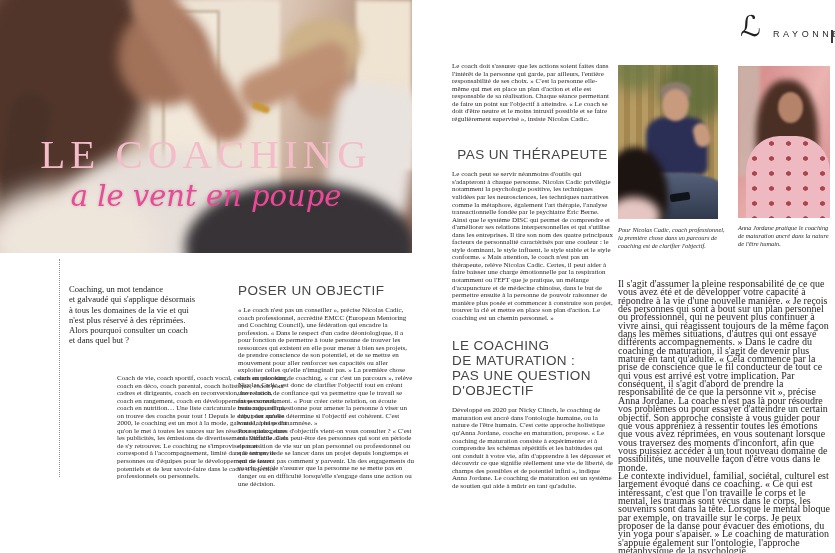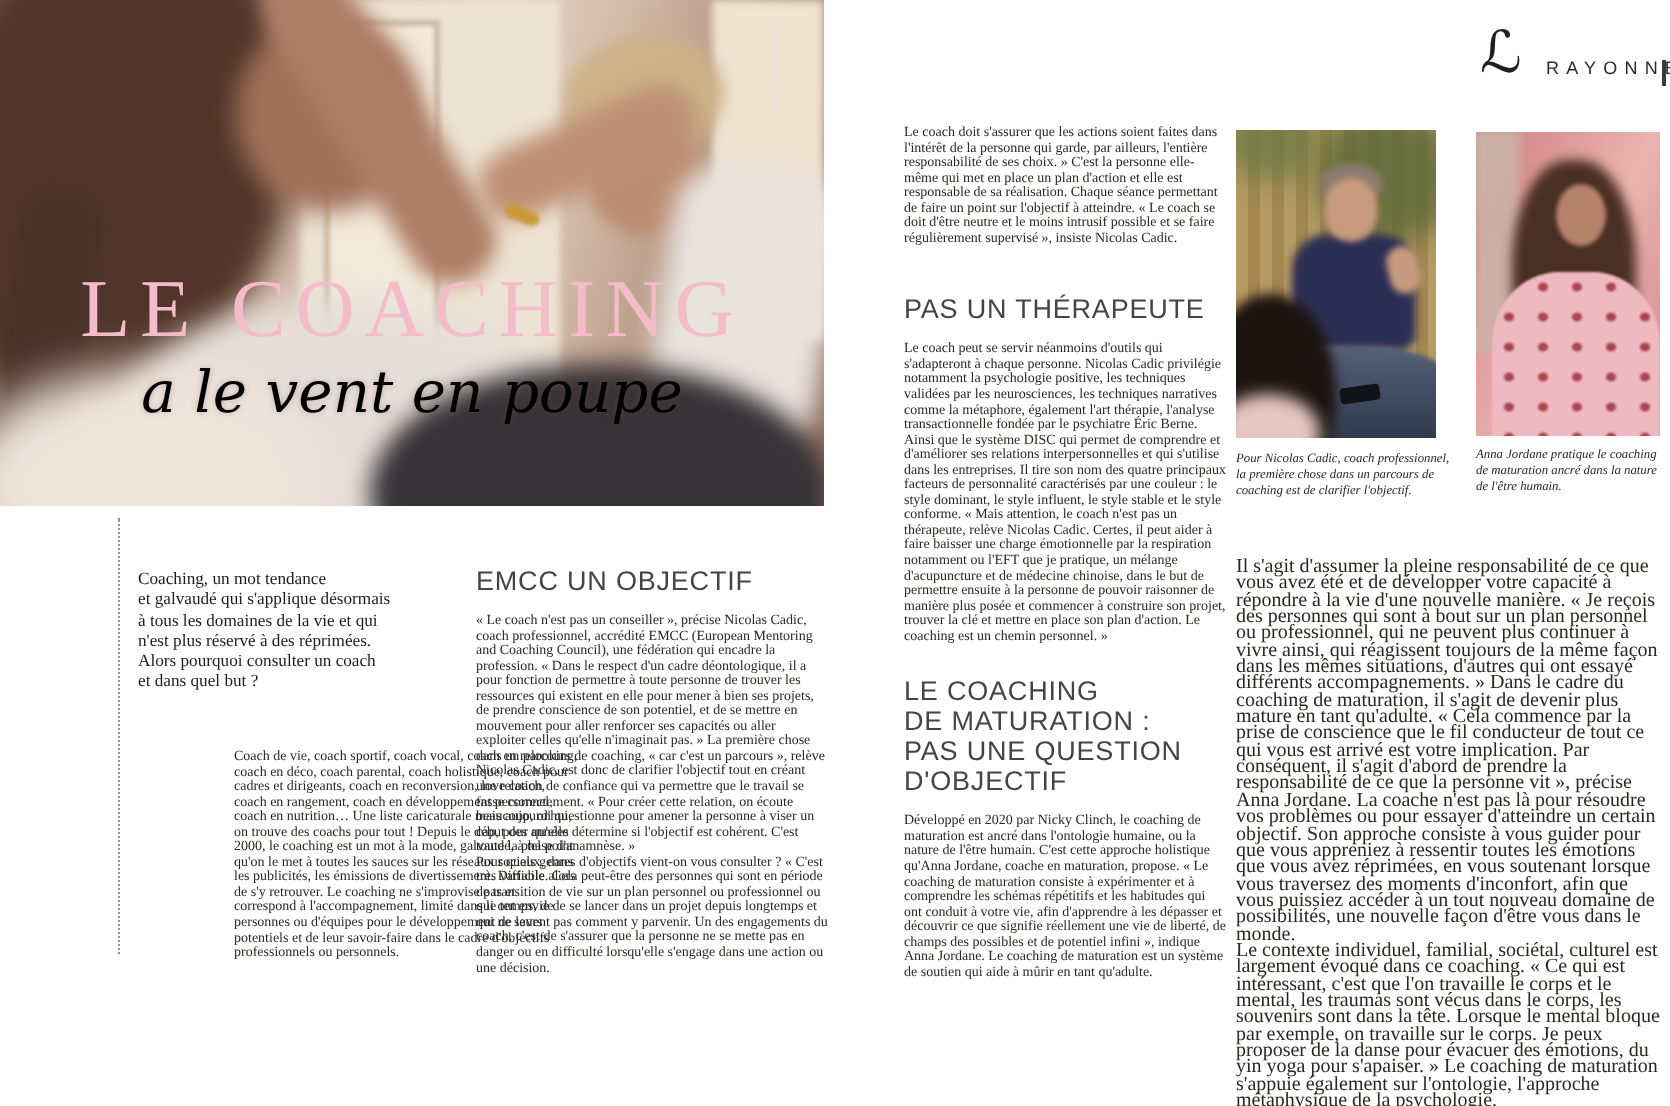--- a/index.html
+++ b/index.html
@@ -24,38 +24,38 @@
   .r-arm{left:236px;top:58px;width:116px;height:36px;background:#bd8f72;border-radius:20px;filter:blur(5px);transform:rotate(-24deg);}
   .r-tank{left:330px;top:84px;width:84px;height:140px;background:#eceae8;border-radius:26px;filter:blur(6px);transform:rotate(9deg);}
   .legs{left:185px;top:182px;width:230px;height:130px;background:#26262c;border-radius:50%;filter:blur(6px);}
   .bracelet{left:252px;top:104px;width:18px;height:7px;background:#c9982f;border-radius:4px;filter:blur(1px);transform:rotate(22deg);}
   .haze{left:-20px;top:185px;width:180px;height:110px;background:#f2ece4;border-radius:50%;filter:blur(12px);}
   .hero-tint{left:0;top:0;right:0;bottom:0;background:rgba(205,165,145,0.10);}
 
   .hero-title{position:absolute;left:0;top:134px;width:412px;text-align:center;z-index:5;
               font-family:"Liberation Serif","DejaVu Serif",serif;font-size:41px;line-height:1;
               letter-spacing:5px;font-weight:500;}
-  .hero-sub{position:absolute;left:0;top:181px;width:412px;text-align:center;z-index:5;color:#000000;
+  .hero-sub{position:absolute;left:0;top:181px;width:412px;text-align:center;z-index:5;color:#ec4899;
             font-family:"DejaVu Serif",serif;font-style:italic;font-size:29px;line-height:1.1;
             text-shadow:0 0 3px rgba(120,90,80,.35);}
   .photo-credit{position:absolute;left:386px;top:14px;z-index:6;color:#e9e4de;font-family:"Liberation Sans",sans-serif;
                 font-size:4.5px;letter-spacing:.4px;writing-mode:vertical-rl;opacity:.85;}
 
   
   .dotted-rule{position:absolute;left:59px;top:259px;height:218px;width:0;border-left:1px dotted #8f8f8f;}
   .intro{position:absolute;left:69px;top:284px;width:172px;font-size:8.6px;line-height:10.3px;color:#1e1c1b;white-space:pre-line;}
   .bodytext{font-size:7px;line-height:7.55px;color:#2b2724;text-align:left;}
   .col1{position:absolute;left:69px;top:375px;width:172px;margin-left:48px;}
   .col2{position:absolute;left:238px;top:283px;width:176px;}
   .col3{position:absolute;left:452px;top:63px;width:161px;}
   .col4{position:absolute;left:618px;top:280px;width:214px;font-size:10px;line-height:8.35px;color:#2b2724;}
   .heading{font-family:"Liberation Sans","DejaVu Sans",sans-serif;font-weight:400;color:#454545;
            font-size:13.5px;line-height:15px;letter-spacing:.4px;}
   .col2 .heading{margin:0 0 9px 0;}
-  .col3 .h1{margin:24px 0 9px 0;}
+  .col3 .h1{margin:24px 0 9px 0;text-align:center;}
   .col3 .h2{margin:16px 0 9px 0;white-space:pre-line;}
   .col2 p,.col3 p,.col4 p{margin:0;}
 
   
   .photo{position:absolute;overflow:hidden;}
   .photo .art{position:absolute;}
   .nicolas{left:618px;top:65px;width:100px;height:154px;
            background:repeating-linear-gradient(90deg,#b69a63 0 6px,#a3874f 6px 12px);}
   .nic-green{right:-10px;top:-12px;width:70px;height:70px;background:#5d6b3a;border-radius:50%;filter:blur(7px);opacity:.85;}
   .nic-green2{left:-8px;top:-14px;width:50px;height:40px;background:#6d7a46;border-radius:50%;filter:blur(7px);opacity:.8;}
@@ -117,21 +117,21 @@
   <div class="dotted-rule"></div>
   <div class="intro">Coaching, un mot tendance
 et galvaudé qui s'applique désormais
 à tous les domaines de la vie et qui
 n'est plus réservé à des réprimées.
 Alors pourquoi consulter un coach
 et dans quel but ?</div>
   <div class="col1 bodytext">Coach de vie, coach sportif, coach vocal, coach en relooking, coach en déco, coach parental, coach holistique, coach pour cadres et dirigeants, coach en reconversion, love coach, coach en rangement, coach en développement personnel, coach en nutrition… Une liste caricaturale mais aujourd'hui, on trouve des coachs pour tout ! Depuis le début des années 2000, le coaching est un mot à la mode, galvaudé, à tel point qu'on le met à toutes les sauces sur les réseaux sociaux, dans les publicités, les émissions de divertissement. Difficile alors de s'y retrouver. Le coaching ne s'improvise pas et correspond à l'accompagnement, limité dans le temps, de personnes ou d'équipes pour le développement de leurs potentiels et de leur savoir-faire dans le cadre d'objectifs professionnels ou personnels.</div>
 
   <div class="col2">
-    <h2 class="heading">EMCC UN OBJECTIF</h2>
+    <h2 class="heading">POSER UN OBJECTIF</h2>
     <p class="bodytext">« Le coach n'est pas un conseiller », précise Nicolas Cadic, coach professionnel, accrédité EMCC (European Mentoring and Coaching Council), une fédération qui encadre la profession. « Dans le respect d'un cadre déontologique, il a pour fonction de permettre à toute personne de trouver les ressources qui existent en elle pour mener à bien ses projets, de prendre conscience de son potentiel, et de se mettre en mouvement pour aller renforcer ses capacités ou aller exploiter celles qu'elle n'imaginait pas. » La première chose dans un parcours de coaching, « car c'est un parcours », relève Nicolas Cadic, est donc de clarifier l'objectif tout en créant une relation de confiance qui va permettre que le travail se fasse correctement. « Pour créer cette relation, on écoute beaucoup, on questionne pour amener la personne à viser un cap, pour qu'elle détermine si l'objectif est cohérent. C'est toute la phase d'anamnèse. »</p>
     <p class="bodytext">Pour quels genres d'objectifs vient-on vous consulter ? « C'est très variable. Cela peut-être des personnes qui sont en période de transition de vie sur un plan personnel ou professionnel ou qui ont envie de se lancer dans un projet depuis longtemps et qui ne savent pas comment y parvenir. Un des engagements du coach, c'est de s'assurer que la personne ne se mette pas en danger ou en difficulté lorsqu'elle s'engage dans une action ou une décision.</p>
   </div>
 
   <div class="col3">
     <p class="bodytext">Le coach doit s'assurer que les actions soient faites dans l'intérêt de la personne qui garde, par ailleurs, l'entière responsabilité de ses choix. » C'est la personne elle-même qui met en place un plan d'action et elle est responsable de sa réalisation. Chaque séance permettant de faire un point sur l'objectif à atteindre. « Le coach se doit d'être neutre et le moins intrusif possible et se faire régulièrement supervisé », insiste Nicolas Cadic.</p>
     <h2 class="heading h1">PAS UN THÉRAPEUTE</h2>
     <p class="bodytext">Le coach peut se servir néanmoins d'outils qui s'adapteront à chaque personne. Nicolas Cadic privilégie notamment la psychologie positive, les techniques validées par les neurosciences, les techniques narratives comme la métaphore, également l'art thérapie, l'analyse transactionnelle fondée par le psychiatre Éric Berne. Ainsi que le système DISC qui permet de comprendre et d'améliorer ses relations interpersonnelles et qui s'utilise dans les entreprises. Il tire son nom des quatre principaux facteurs de personnalité caractérisés par une couleur : le style dominant, le style influent, le style stable et le style conforme. « Mais attention, le coach n'est pas un thérapeute, relève Nicolas Cadic. Certes, il peut aider à faire baisser une charge émotionnelle par la respiration notamment ou l'EFT que je pratique, un mélange d'acupuncture et de médecine chinoise, dans le but de permettre ensuite à la personne de pouvoir raisonner de manière plus posée et commencer à construire son projet, trouver la clé et mettre en place son plan d'action. Le coaching est un chemin personnel. »</p>
     <h2 class="heading h2">LE COACHING
 DE MATURATION :

